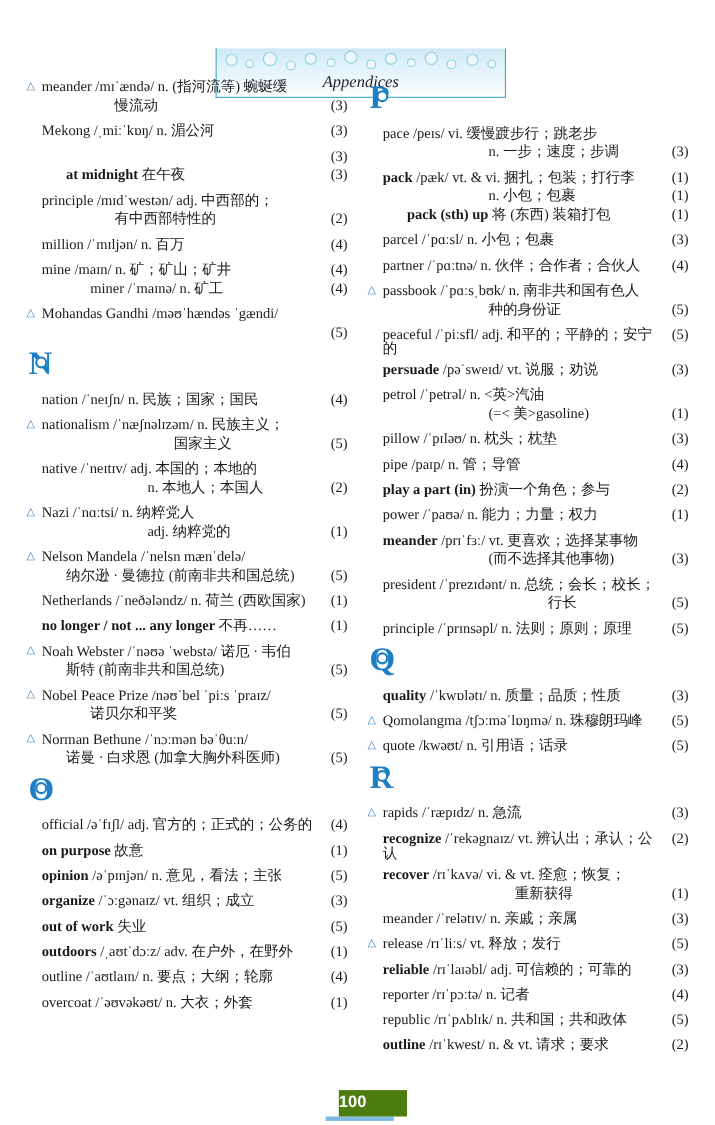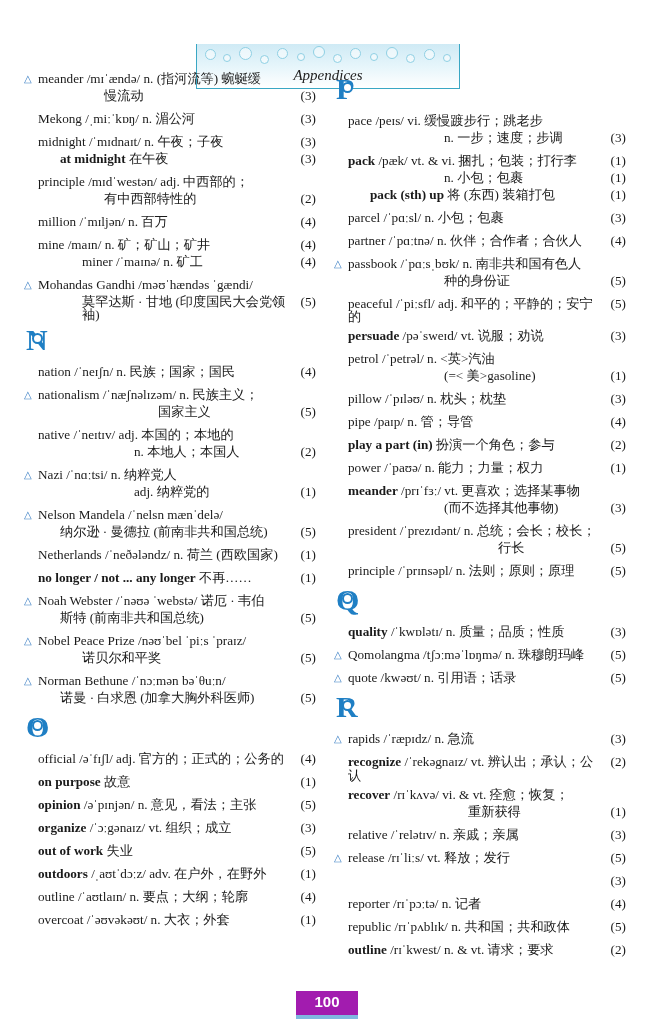--- a/index.html
+++ b/index.html
@@ -122,29 +122,29 @@
     height: 11px;
     border-radius: 50%;
     background: #ffffff;
     border: 2px solid #1f7fc4;
     box-sizing: border-box;
   }
 
   
   .footer {
     position: absolute;
-    left: 296px;
+    left: 308px;
     bottom: 8px;
     width: 62px;
     height: 24px;
-    background: #a21caf;
+    background: #4d7c0f;
     color: #ffffff;
     font-weight: bold;
     font-size: 15px;
-    text-align: center;
+    text-align: left;
     line-height: 22px;
     font-family: "Liberation Sans", sans-serif;
   }
   .footer-bar {
     position: absolute;
     left: 296px;
     bottom: 4px;
     width: 62px;
     height: 4px;
     background: #7fb8e0;
@@ -176,38 +176,38 @@
 <div class="col col-left" id="col-left">
     <div class="entry">
       <span class="tri">△</span>
       <div class="line"><span>meander /mɪˈændə/ n. (指河流等) 蜿蜒缓</span></div>
       <div class="line ind3"><span>慢流动</span><span class="num">(3)</span></div>
     </div>
     <div class="entry">
       <div class="line"><span>Mekong /ˌmiːˈkɒŋ/ n. 湄公河</span><span class="num">(3)</span></div>
     </div>
     <div class="entry">
-      <div class="line"><span>midnight /ˈmɪdnaɪt/ n. 午夜；子夜</span><span class="num">(3)</span></div>
+      <div class="line"><span class="num">(3)</span></div>
       <div class="line ind1"><span><span class="bold">at midnight</span> 在午夜</span><span class="num">(3)</span></div>
     </div>
     <div class="entry">
       <div class="line"><span>principle /mɪdˈwestən/ adj. 中西部的；</span></div>
       <div class="line ind3"><span>有中西部特性的</span><span class="num">(2)</span></div>
     </div>
     <div class="entry">
       <div class="line"><span>million /ˈmɪljən/ n. 百万</span><span class="num">(4)</span></div>
     </div>
     <div class="entry">
       <div class="line"><span>mine /maɪn/ n. 矿；矿山；矿井</span><span class="num">(4)</span></div>
       <div class="line ind2"><span>miner /ˈmaɪnə/ n. 矿工</span><span class="num">(4)</span></div>
     </div>
     <div class="entry">
       <span class="tri">△</span>
       <div class="line"><span>Mohandas Gandhi /məʊˈhændəs ˈgændi/</span></div>
-      <div class="line ind2"><span>莫罕达斯 · 甘地 (印度国民大会党领袖)</span><span class="num">(5)</span></div>
+      <div class="line ind2"><span class="num">(5)</span></div>
     </div>
     <div class="letter">
       <span class="ch">N</span>
       <span class="dot"></span>
     </div>
     <div class="entry">
       <div class="line"><span>nation /ˈneɪʃn/ n. 民族；国家；国民</span><span class="num">(4)</span></div>
     </div>
     <div class="entry">
       <span class="tri">△</span>
@@ -361,28 +361,28 @@
       <div class="line"><span>rapids /ˈræpɪdz/ n. 急流</span><span class="num">(3)</span></div>
     </div>
     <div class="entry">
       <div class="line"><span><span class="bold">recognize</span> /ˈrekəgnaɪz/ vt. 辨认出；承认；公认</span><span class="num">(2)</span></div>
     </div>
     <div class="entry">
       <div class="line"><span><span class="bold">recover</span> /rɪˈkʌvə/ vi. &amp; vt. 痊愈；恢复；</span></div>
       <div class="line ind5"><span>重新获得</span><span class="num">(1)</span></div>
     </div>
     <div class="entry">
-      <div class="line"><span>relative /ˈrelətɪv/ n. 亲戚；亲属</span><span class="num">(3)</span></div>
+      <div class="line"><span>meander /ˈrelətɪv/ n. 亲戚；亲属</span><span class="num">(3)</span></div>
     </div>
     <div class="entry">
       <span class="tri">△</span>
       <div class="line"><span>release /rɪˈliːs/ vt. 释放；发行</span><span class="num">(5)</span></div>
     </div>
     <div class="entry">
-      <div class="line"><span class="num">(3)</span></div>
+      <div class="line"><span><span class="bold">reliable</span> /rɪˈlaɪəbl/ adj. 可信赖的；可靠的</span><span class="num">(3)</span></div>
     </div>
     <div class="entry">
       <div class="line"><span>reporter /rɪˈpɔːtə/ n. 记者</span><span class="num">(4)</span></div>
     </div>
     <div class="entry">
       <div class="line"><span>republic /rɪˈpʌblɪk/ n. 共和国；共和政体</span><span class="num">(5)</span></div>
     </div>
     <div class="entry">
       <div class="line"><span><span class="bold">outline</span> /rɪˈkwest/ n. &amp; vt. 请求；要求</span><span class="num">(2)</span></div>
     </div>

